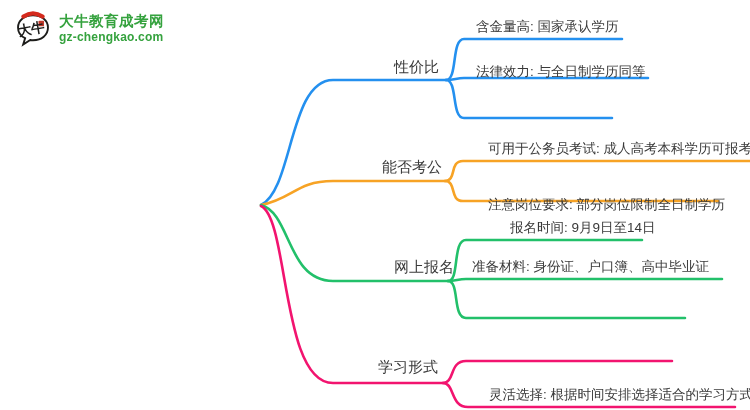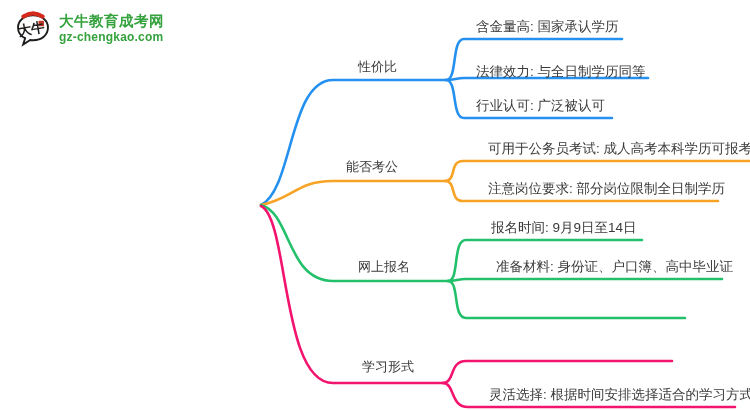--- a/index.html
+++ b/index.html
@@ -6,21 +6,21 @@
   .canvas{
     position:relative;width:750px;height:410px;background:#ffffff;overflow:hidden;
     font-family:"Liberation Sans","DejaVu Sans",sans-serif;
   }
   .lines{position:absolute;left:0;top:0;}
   .root-label{
     position:absolute;left:8px;top:195px;font-size:14px;font-weight:600;
     color:#1c1c1c;white-space:nowrap;letter-spacing:0.2px;
   }
   .branch-label{
-    position:absolute;font-size:13px;font-weight:500;color:#3a3a3a;white-space:nowrap;
+    position:absolute;font-size:15px;font-weight:500;color:#3a3a3a;white-space:nowrap;margin-left:36px;
   }
   .leaf-label{
     position:absolute;font-size:13.5px;font-weight:500;color:#3a3a3a;white-space:nowrap;
   }
   .logo{position:absolute;left:14px;top:9px;display:flex;align-items:center;gap:7px;}
   .logo-text{display:flex;flex-direction:column;line-height:1.1;}
   .logo-title{font-size:14.5px;font-weight:700;color:#35a23e;letter-spacing:0.5px;}
   .logo-sub{font-size:12px;font-weight:700;color:#35a23e;letter-spacing:0.2px;margin-top:1px;}
 </style>
 </head>
@@ -67,27 +67,26 @@
     <div class="logo-text">
       <span class="logo-title">大牛教育成考网</span>
       <span class="logo-sub">gz-chengkao.com</span>
     </div>
   </div>
 
 
   <div class="branch-label" style="left:358px;top:58px">性价比</div>
   <div class="branch-label" style="left:346px;top:158px">能否考公</div>
   <div class="branch-label" style="left:358px;top:258px">网上报名</div>
-  <div class="branch-label" style="left:362px;top:358px">学习形式</div>
+  <div class="branch-label" style="left:342px;top:358px">学习形式</div>
 
   <div class="leaf-label" style="left:476px;top:18px">含金量高: 国家承认学历</div>
   <div class="leaf-label" style="left:476px;top:63px">法律效力: 与全日制学历同等</div>
-  <div class="leaf-label" style="left:476px;top:97px">行业认可: 广泛被认可</div>
 
   <div class="leaf-label" style="left:488px;top:140px">可用于公务员考试: 成人高考本科学历可报考</div>
-  <div class="leaf-label" style="left:488px;top:180px">注意岗位要求: 部分岗位限制全日制学历</div>
+  <div class="leaf-label" style="left:488px;top:196px">注意岗位要求: 部分岗位限制全日制学历</div>
 
-  <div class="leaf-label" style="left:491px;top:219px">报名时间: 9月9日至14日</div>
-  <div class="leaf-label" style="left:496px;top:258px">准备材料: 身份证、户口簿、高中毕业证</div>
+  <div class="leaf-label" style="left:510px;top:219px">报名时间: 9月9日至14日</div>
+  <div class="leaf-label" style="left:472px;top:258px">准备材料: 身份证、户口簿、高中毕业证</div>
 
   <div class="leaf-label" style="left:489px;top:386px">灵活选择: 根据时间安排选择适合的学习方式</div>
 
 </div>
 
 </body></html>

